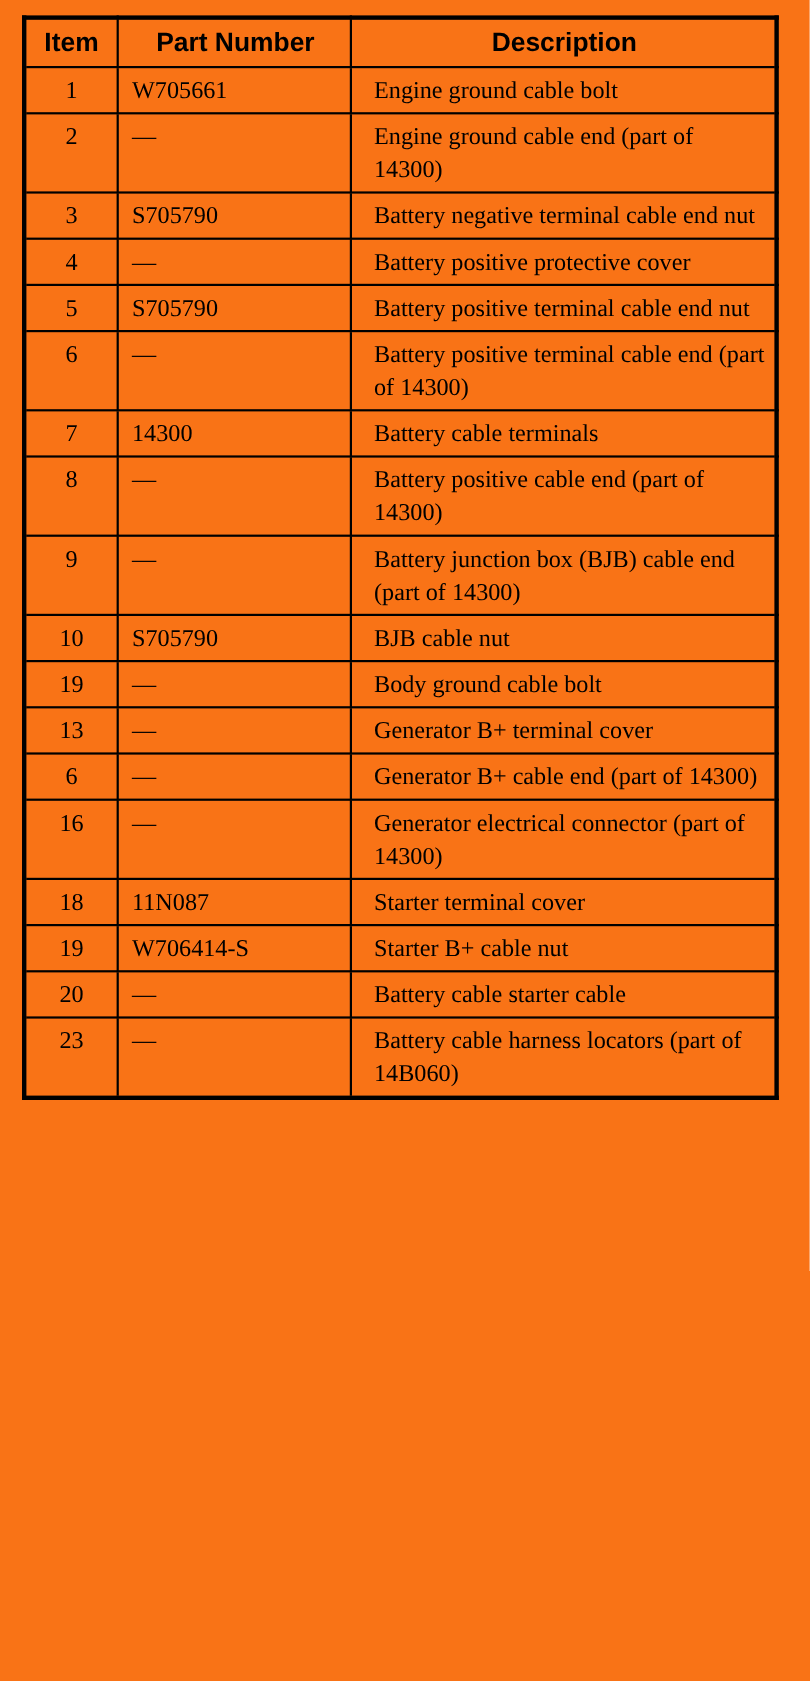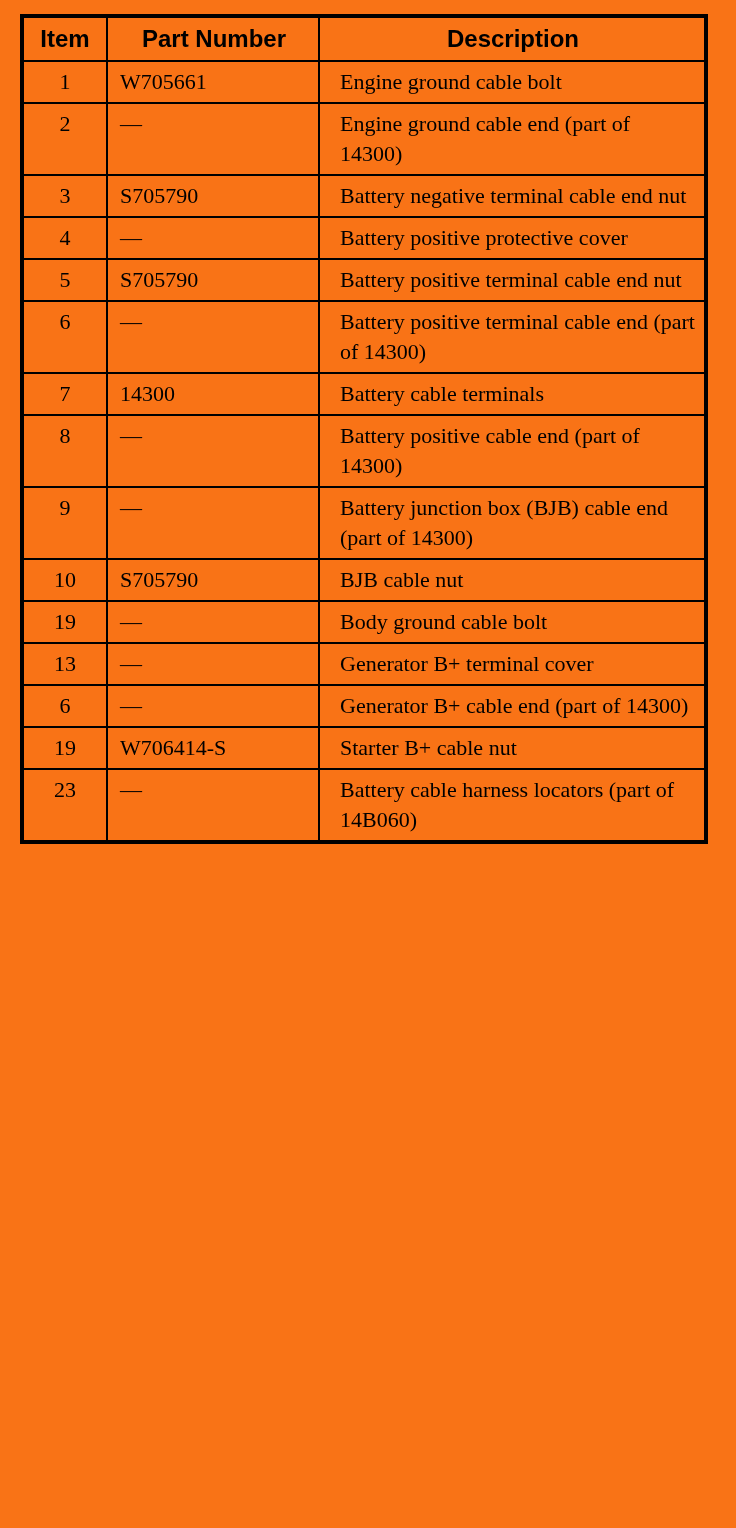--- a/index.html
+++ b/index.html
@@ -145,29 +145,44 @@
     <td class="c-desc">Generator B+ terminal cover</td>
   </tr>
 
 
   <tr>
     <td class="c-item">6</td>
     <td class="c-part">—</td>
     <td class="c-desc">Generator B+ cable end (part of 14300)</td>
   </tr>
 
+  <tr>
+    <td class="c-item">16</td>
+    <td class="c-part">—</td>
+    <td class="c-desc">Generator electrical connector (part of 14300)</td>
+  </tr>
 
 
+  <tr>
+    <td class="c-item">18</td>
+    <td class="c-part">11N087</td>
+    <td class="c-desc">Starter terminal cover</td>
+  </tr>
 
   <tr>
     <td class="c-item">19</td>
     <td class="c-part">W706414-S</td>
     <td class="c-desc">Starter B+ cable nut</td>
   </tr>
 
+  <tr>
+    <td class="c-item">20</td>
+    <td class="c-part">—</td>
+    <td class="c-desc">Battery cable starter cable</td>
+  </tr>
 
 
 
   <tr>
     <td class="c-item">23</td>
     <td class="c-part">—</td>
     <td class="c-desc">Battery cable harness locators (part of 14B060)</td>
   </tr>
 
 </tbody>

